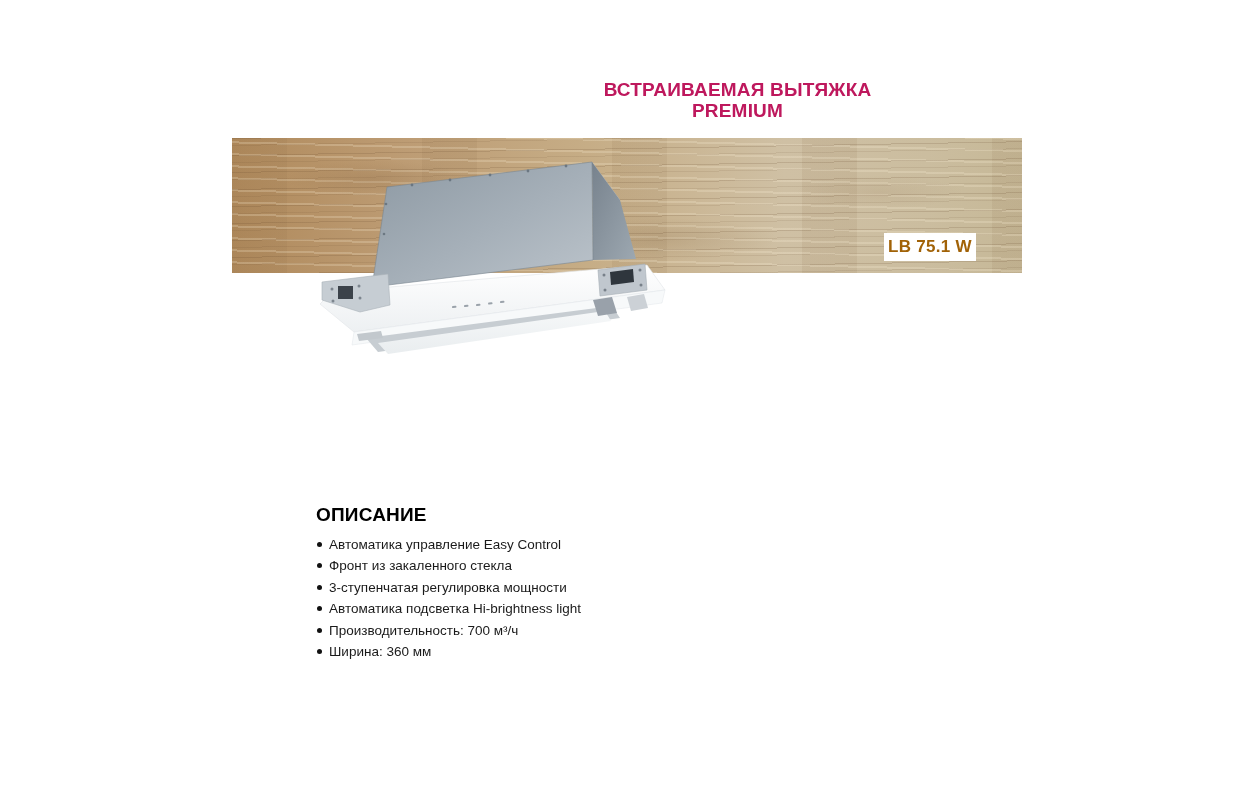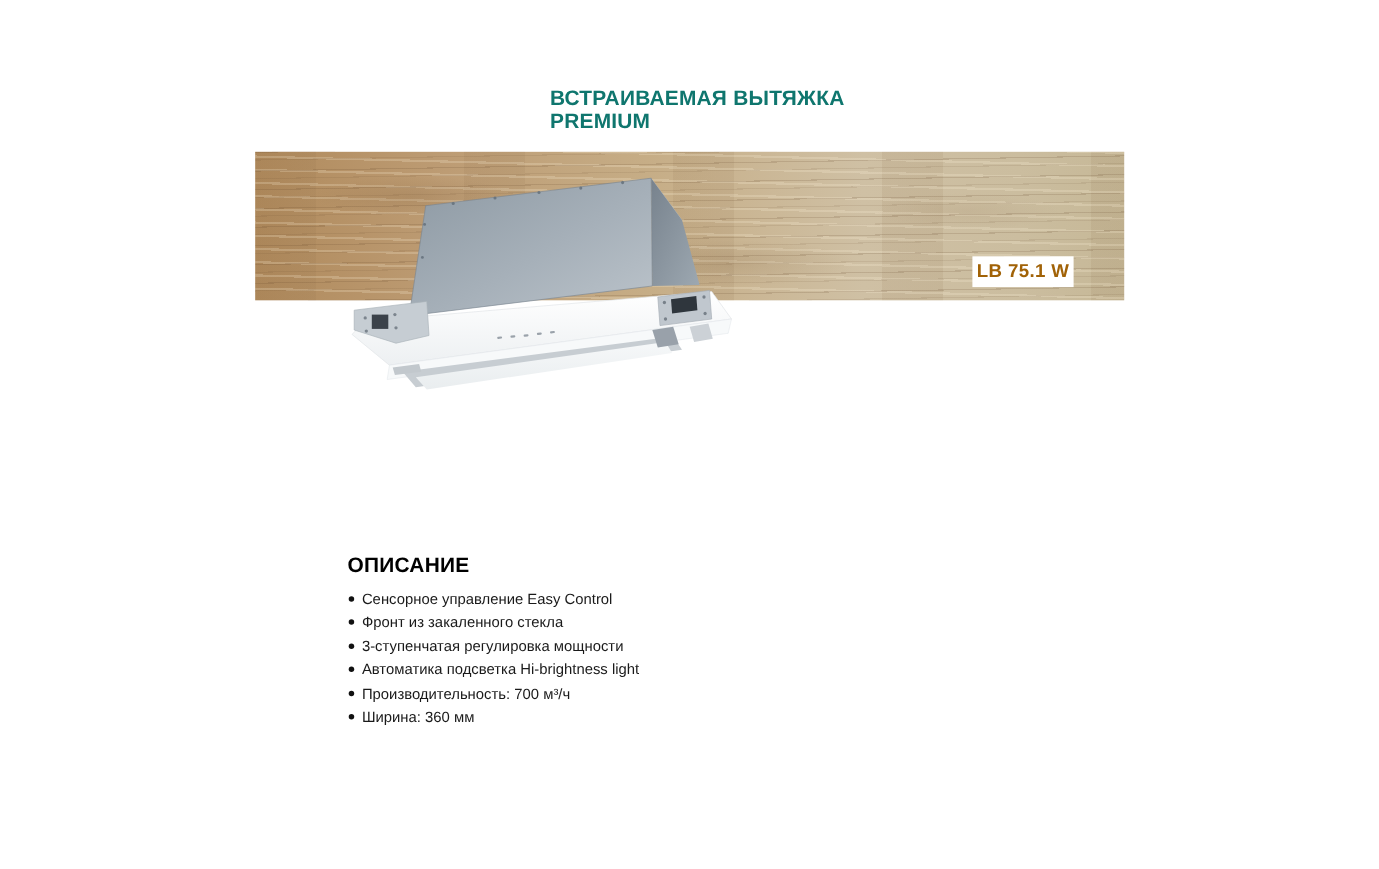--- a/index.html
+++ b/index.html
@@ -7,22 +7,22 @@
     width:1254px;height:790px;position:relative;overflow:hidden;
     background:#ffffff;
     font-family:"Liberation Sans","DejaVu Sans",sans-serif;
   }
   .page{position:absolute;inset:0;}
 
   
   .header-title{
     position:absolute;
     left:500px;top:79px;width:475px;
-    text-align:left;
-    color:#0f766e;
+    text-align:center;
+    color:#be185d;
     font-weight:bold;
     font-size:19px;
     line-height:21px;
     letter-spacing:.2px;
   }
 
   
   .wood-banner{
     position:absolute;
     left:232px;top:138px;width:790px;height:135px;
@@ -177,21 +177,21 @@
         <circle cx="341" cy="143" r="1.5"></circle>
       </g>
     </g>
   </svg>
 
   <div class="description">
     <h2>ОПИСАНИЕ</h2>
     <ul>
       <li>
           <span class="bullet-dot"></span>
-          <span>Сенсорное управление Easy Control</span>
+          <span>Автоматика управление Easy Control</span>
         </li>
       <li>
           <span class="bullet-dot"></span>
           <span>Фронт из закаленного стекла</span>
         </li>
       <li>
           <span class="bullet-dot"></span>
           <span>3-ступенчатая регулировка мощности</span>
         </li>
       <li>

